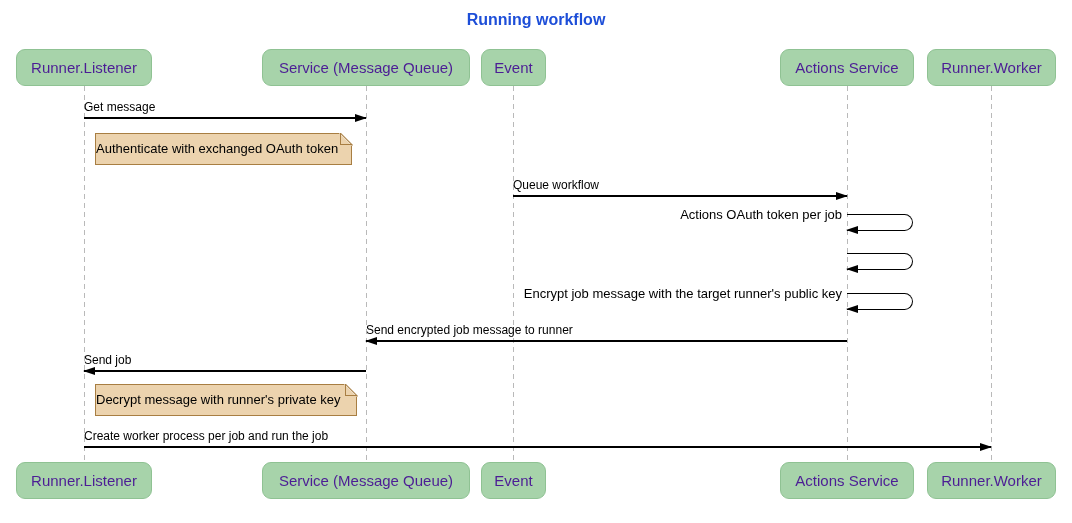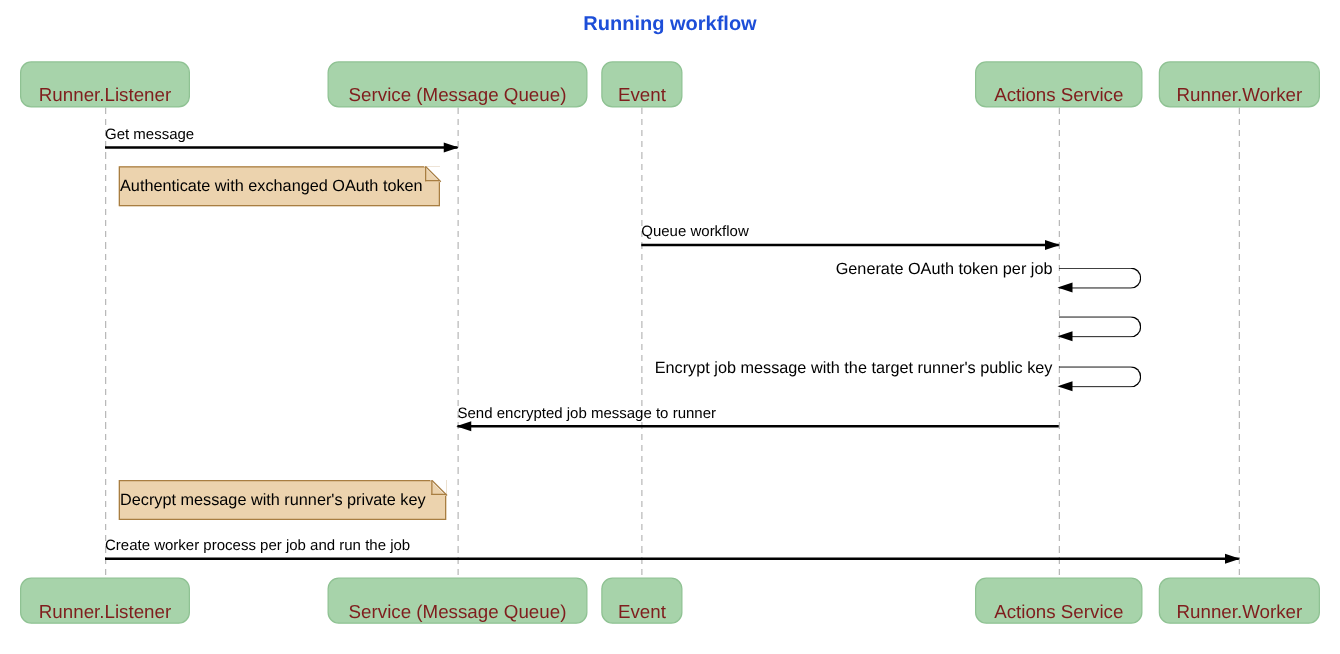--- a/index.html
+++ b/index.html
@@ -6,22 +6,22 @@
   body{font-family:"Liberation Sans", sans-serif; color:#000;}
   .stage{position:relative;width:1072px;height:523px;background:#fff;overflow:hidden;}
 
   .title{position:absolute;left:0;top:11px;width:100%;text-align:center;
          font-size:16px;font-weight:bold;color:#1d4ed8;}
 
   .lifeline{position:absolute;top:86px;height:376px;width:1px;
             background:repeating-linear-gradient(to bottom,#b9b9b9 0 5px,transparent 5px 9px);}
 
   .actor{position:absolute;height:37px;background:#a7d3aa;border:1px solid #8fc293;
-         border-radius:9px;display:flex;align-items:flex-end;justify-content:center;
-         font-size:15px;color:#7f1d1d;box-sizing:border-box;white-space:nowrap;}
+         border-radius:9px;display:flex;align-items:center;justify-content:center;
+         font-size:15px;color:#4c1d95;box-sizing:border-box;white-space:nowrap;}
 
   .msg{position:absolute;}
   .msg .lbl{font-size:12px;height:18px;line-height:18px;text-align:left;white-space:nowrap;}
   .msg .line{position:relative;height:1.5px;background:#000;margin-top:1px;}
   .head-r{position:absolute;right:-1px;top:50%;transform:translateY(-50%);width:0;height:0;
           border-style:solid;border-width:4.5px 0 4.5px 12px;
           border-color:transparent transparent transparent #000;}
   .head-l{position:absolute;left:-1px;top:50%;transform:translateY(-50%);width:0;height:0;
           border-style:solid;border-width:4.5px 12px 4.5px 0;
           border-color:transparent #000 transparent transparent;}
@@ -86,41 +86,47 @@
     <div class="txt">Authenticate with exchanged OAuth token</div>
   </div>
 
   <div class="msg" style="left:513px;top:176px;width:334px">
     <div class="lbl">Queue workflow</div>
     <div class="line">
         <i class="head-r"></i>
       </div>
   </div>
 
-  <div class="selflbl" style="top:207px">Generate OAuth token per job</div>
+  <div class="selflbl" style="top:207px">Actions OAuth token per job</div>
   <div class="loop" style="top:214px">
       <i class="head"></i>
     </div>
 
   <div class="loop" style="top:253px">
       <i class="head"></i>
     </div>
 
   <div class="selflbl" style="top:286px">Encrypt job message with the target runner's public key</div>
   <div class="loop" style="top:293px">
       <i class="head"></i>
     </div>
 
   <div class="msg" style="left:366px;top:321px;width:481px">
     <div class="lbl">Send encrypted job message to runner</div>
     <div class="line">
         <i class="head-l"></i>
       </div>
   </div>
 
+  <div class="msg" style="left:84px;top:351px;width:282px">
+    <div class="lbl">Send job</div>
+    <div class="line">
+        <i class="head-l"></i>
+      </div>
+  </div>
 
   <div class="note" style="left:95px;top:384px;width:262px">
     <i class="fold"></i>
     <div class="txt">Decrypt message with runner's private key</div>
   </div>
 
   <div class="msg" style="left:84px;top:427px;width:907px">
     <div class="lbl">Create worker process per job and run the job</div>
     <div class="line">
         <i class="head-r"></i>

